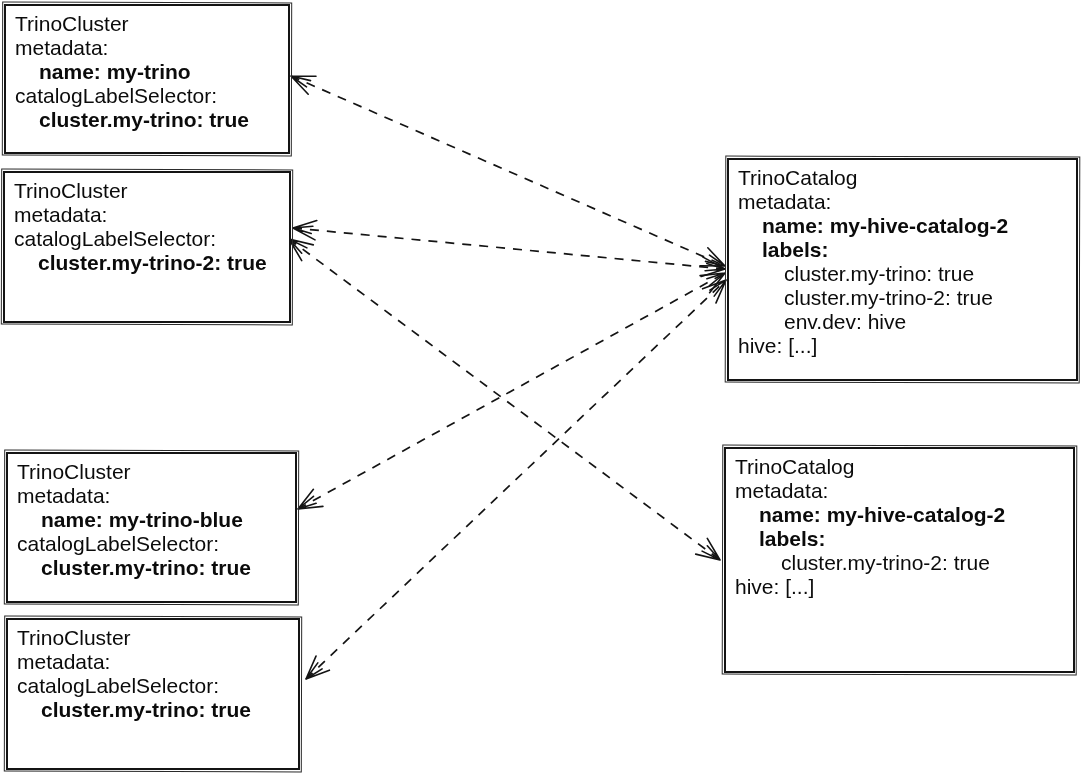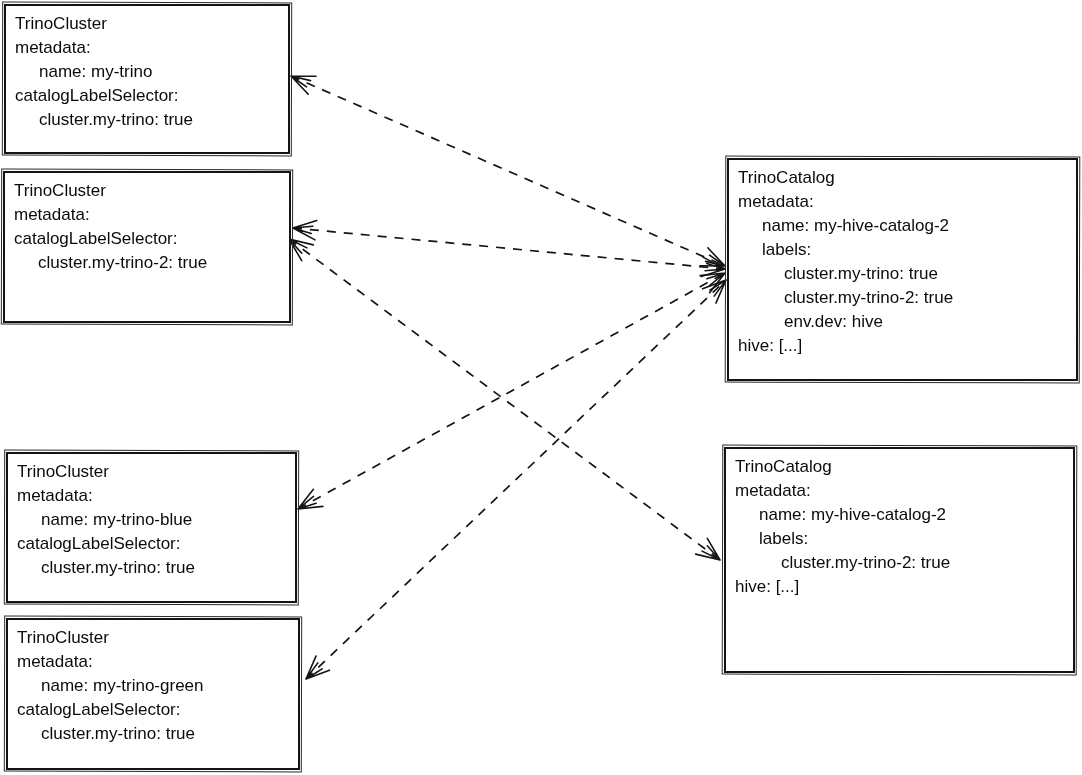--- a/index.html
+++ b/index.html
@@ -33,27 +33,27 @@
   
   .box::before {
     content: "";
     position: absolute;
     inset: -4px;
     border: 1px solid #2a2a2a;
     transform: rotate(0.15deg);
     pointer-events: none;
   }
   .line {
-    font-size: 17px;
+    font-size: 21px;
     line-height: 24px;
     color: #0b0b0b;
     white-space: nowrap;
   }
   .indent-0 { padding-left: 0; }
-  .indent-1 { padding-left: 24px; }
+  .indent-1 { padding-left: 24px; font-weight: bold; }
   .indent-2 { padding-left: 46px; }
 </style>
 </head>
 <body>
 
 <div class="canvas">
   <svg id="edges" viewBox="0 0 1082 775" xmlns="http://www.w3.org/2000/svg">
       <g>
         <path d="M291 76 L725 266" stroke="#141414" stroke-width="1.7" fill="none" stroke-dasharray="9 8"></path>
         <path d="M291 76 L308.2 94.2 M291 76 L316.0 76.3 M291 76 L306.5 86.9 M291 76 L310.5 80.6 M725 266 L707.8 247.8 M725 266 L700.0 265.7 M725 266 L709.5 255.1 M725 266 L705.5 261.4" stroke="#141414" stroke-width="1.6" fill="none" stroke-linecap="round"></path>
@@ -92,21 +92,20 @@
       <div class="box" style="left: 6px; top: 452px; width: 291px; height: 151px;">
         <div class="line indent-0">TrinoCluster</div>
         <div class="line indent-0">metadata:</div>
         <div class="line indent-1">name: my-trino-blue</div>
         <div class="line indent-0">catalogLabelSelector:</div>
         <div class="line indent-1">cluster.my-trino: true</div>
       </div>
       <div class="box" style="left: 6px; top: 618px; width: 294px; height: 152px;">
         <div class="line indent-0">TrinoCluster</div>
         <div class="line indent-0">metadata:</div>
-        <div class="line indent-1">name: my-trino-green</div>
         <div class="line indent-0">catalogLabelSelector:</div>
         <div class="line indent-1">cluster.my-trino: true</div>
       </div>
       <div class="box" style="left: 727px; top: 158px; width: 351px; height: 223px;">
         <div class="line indent-0">TrinoCatalog</div>
         <div class="line indent-0">metadata:</div>
         <div class="line indent-1">name: my-hive-catalog-2</div>
         <div class="line indent-1">labels:</div>
         <div class="line indent-2">cluster.my-trino: true</div>
         <div class="line indent-2">cluster.my-trino-2: true</div>

